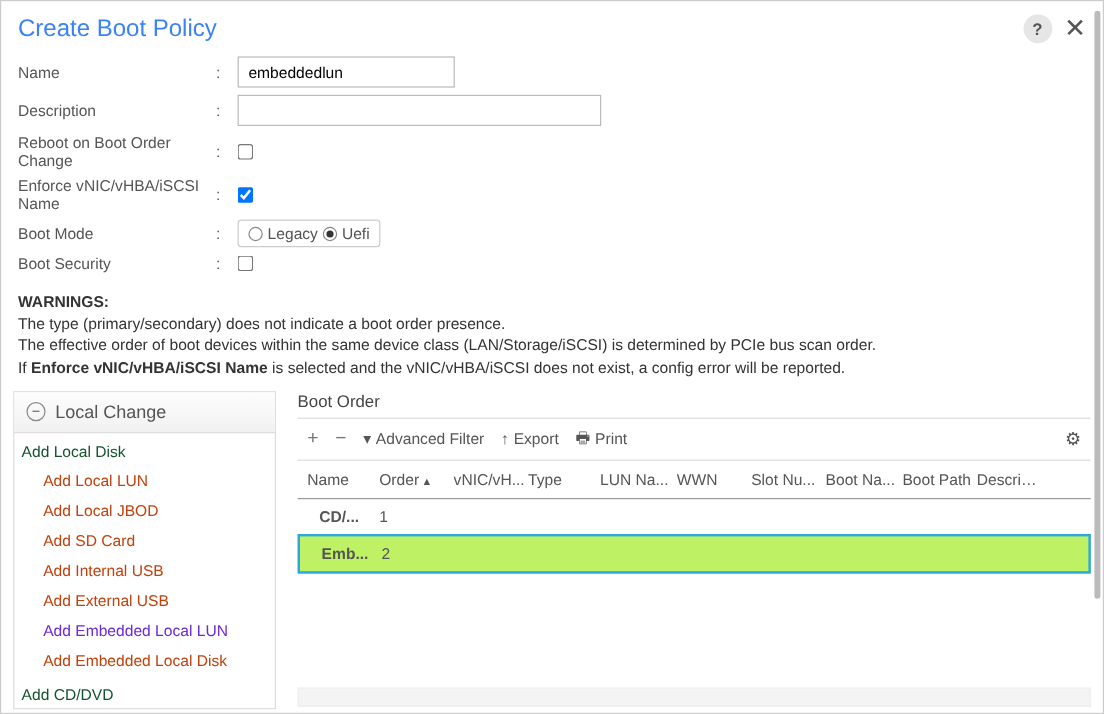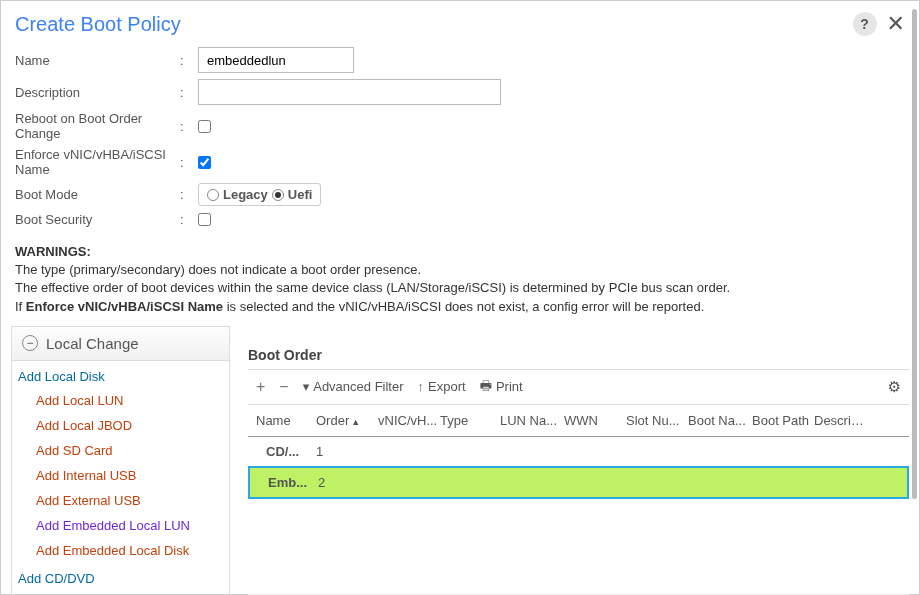--- a/index.html
+++ b/index.html
@@ -8,38 +8,38 @@
 .header { display: flex; align-items: center; padding: 10px 14px 6px; }
 .header-title { font-size: 20px; color: #3b82f6; flex: 1; font-weight: 400; }
 .help-btn { width: 24px; height: 24px; border-radius: 50%; background: #e6e6e6; display: flex; align-items: center; justify-content: center; font-size: 14px; color: #555; margin-right: 10px; cursor: pointer; font-weight: bold; }
 .close-btn { font-size: 22px; color: #555; cursor: pointer; font-weight: 300; }
 .scrollbar { position: absolute; right: 2px; top: 8px; width: 5px; height: 490px; background: #bbb; border-radius: 3px; }
 .form-area { padding: 4px 14px 10px 14px; }
 .form-row { display: flex; align-items: center; margin-bottom: 6px; font-size: 13px; color: #555; }
 .form-label { width: 165px; }
 .colon { width: 18px; }
 .text-input { height: 26px; border: 1px solid #bbb; padding: 0 8px; font-size: 13px; }
-.name-input { width: 156px; }
+.name-input { width: 181px; }
 .desc-input { width: 303px; }
 .radio-group { display: inline-flex; align-items: center; border: 1px solid #ccc; border-radius: 3px; padding: 3px 8px; gap: 4px; }
-.radio-item { display: inline-flex; align-items: center; gap: 4px; font-size: 13px; font-weight: bold; }
+.radio-item { display: inline-flex; align-items: center; gap: 4px; font-size: 13px; }
 .radio-circle { width: 12px; height: 12px; border: 1px solid #888; border-radius: 50%; display: inline-flex; align-items: center; justify-content: center; }
 .radio-dot { width: 6px; height: 6px; border-radius: 50%; background: #333; }
 input[type=checkbox] { width: 13px; height: 13px; }
 .warnings { padding: 0 14px 10px; font-size: 13px; color: #333; line-height: 1.4; }
 .warnings b { font-weight: bold; }
 .lower { display: flex; padding: 0 10px; gap: 18px; }
 .sidebar { width: 219px; border: 1px solid #ddd; }
 .sidebar-header { background: linear-gradient(#fdfdfd,#f1f1f1); border-bottom: 1px solid #ddd; padding: 8px 10px; display: flex; align-items: center; gap: 8px; font-size: 15px; color: #555; }
 .collapse-icon { width: 16px; height: 16px; border: 1px solid #888; border-radius: 50%; display: flex; align-items: center; justify-content: center; font-size: 12px; line-height: 1; }
-.side-group-title { padding: 8px 6px 4px; font-size: 13px; color: #0369a1; }
+.side-group-title { padding: 8px 6px 4px; font-size: 13px; color: #14532d; }
 .side-item { padding: 5px 6px 5px 24px; font-size: 13px; color: #c2410c; cursor: pointer; }
 .side-item.disabled { color: #6d28d9; cursor: default; }
 .main-panel { flex: 1; }
-.boot-title { font-size: 14px; font-weight: bold; color: #444; margin-bottom: 6px; margin-top: 21px; }
+.boot-title { font-size: 14px; font-weight: normal; color: #444; margin-bottom: 6px; }
 .toolbar { display: flex; align-items: center; gap: 14px; padding: 6px 8px; border-top: 1px solid #ddd; border-bottom: 1px solid #ddd; font-size: 13px; color: #555; }
 .toolbar .tb-item { display: inline-flex; align-items: center; gap: 4px; cursor: pointer; }
 .toolbar .spacer { flex: 1; }
 .gear { font-size: 15px; }
 .plus-minus { font-size: 16px; color: #777; line-height: 1; }
 .table-head { display: flex; padding: 8px 8px; font-size: 13px; color: #555; border-bottom: 1px solid #999; }
 .th { overflow: hidden; white-space: nowrap; text-overflow: ellipsis; }
 .col-name { width: 60px; }
 .col-order { width: 62px; }
 .col-vnic { width: 62px; }

